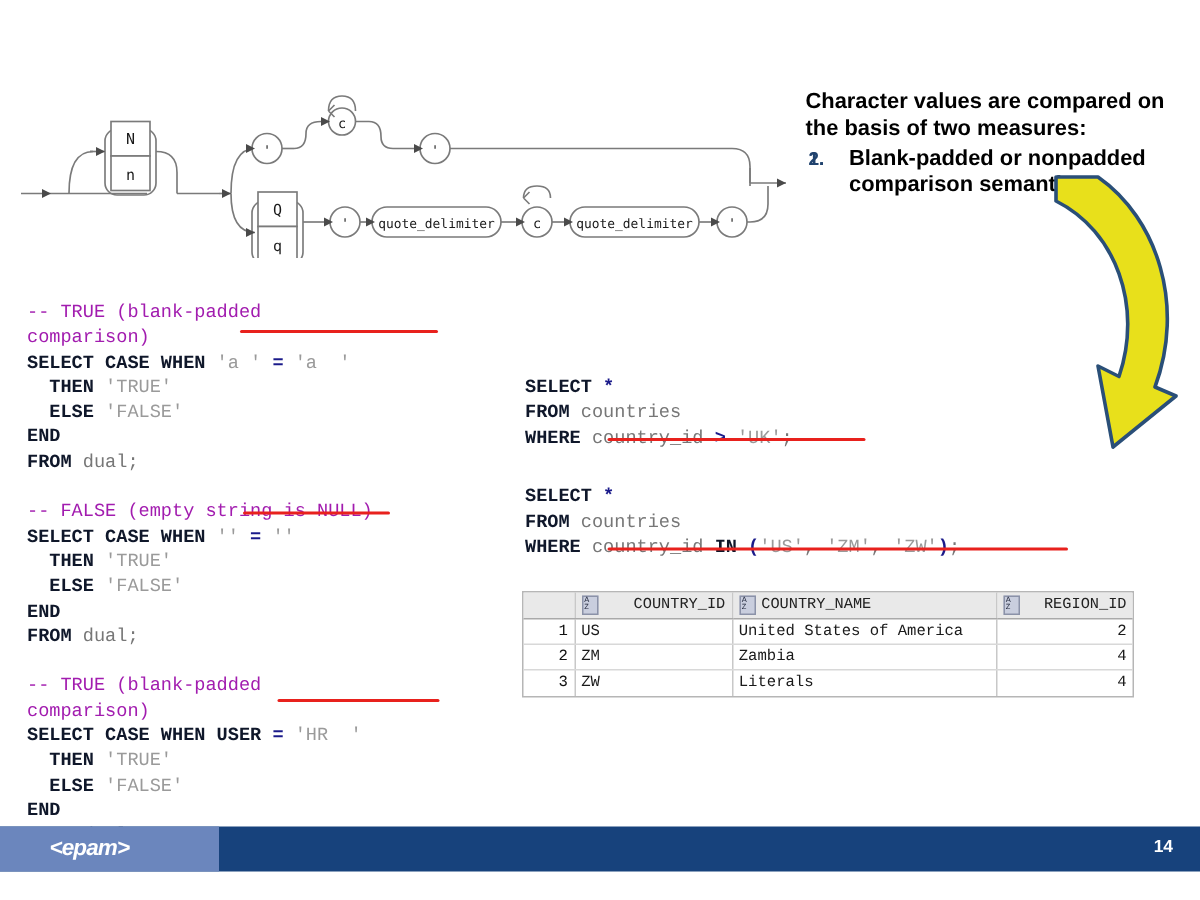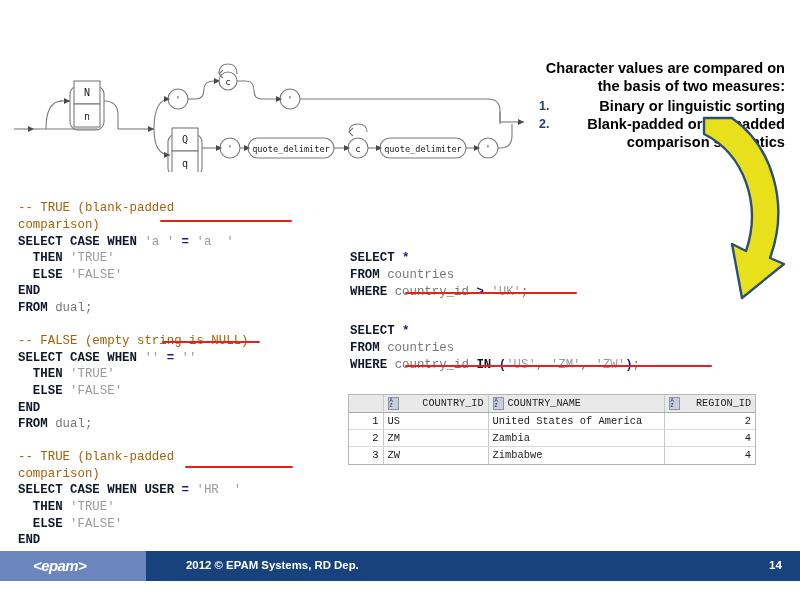--- a/index.html
+++ b/index.html
@@ -17,42 +17,42 @@
     letter-spacing:.1px;
   }
 
   
   .diagram{position:absolute;left:8px;top:62px;width:520px;height:110px;}
   .diagram svg{display:block;}
 
   
   .rtext{
     position:absolute;left:537px;top:60px;width:248px;
-    font-size:14.6px;font-weight:bold;color:#000;line-height:1.22;text-align:right;
+    font-size:14.6px;font-weight:bold;color:#000;line-height:1.22;
   }
   .rtext .lead{margin:0 0 2px 0;}
   .rtext ol{margin:2px 0 0 0;padding:0;list-style:none;}
   .rtext ol li{
     position:relative;padding-left:29px;margin-bottom:1px;
   }
   .rtext ol li .num{
     position:absolute;left:2px;top:1px;
     font-size:12.5px;font-weight:bold;color:#21436e;
   }
 
   
   .arrow{position:absolute;left:688px;top:112px;width:112px;height:208px;}
 
   
   .code{
     font-family:"Liberation Mono","DejaVu Sans Mono",monospace;
     font-size:12.4px;line-height:16.6px;white-space:pre;
   }
   .code .kw{color:#0f172a;font-weight:bold;}
-  .code .cm{color:#a16207;margin-top:22px;}
+  .code .cm{color:#a21caf;margin-top:22px;}
   .code .st{color:#9a9a9a;}
   .code .pl{color:#777777;}
   .code .op{color:#1a1a8a;font-weight:bold;}
   .code-left{position:absolute;left:18px;top:188px;width:340px;}
   .code-right{position:absolute;left:350px;top:238px;width:400px;}
   .code-right2{position:absolute;left:350px;top:311px;width:400px;}
 
   .hl{position:absolute;background:#e8211d;height:1.6px;border-radius:1px;}
 
   
@@ -206,21 +206,20 @@
         <text x="415" y="90" font-size="8.6">quote_delimiter</text>
       </g>
     </svg>
   </div>
 
   <div class="rtext">
     <p class="lead">Character values are compared on the basis of two measures:</p>
     <ol>
       <li>
         <span class="num">1.</span>
-        <span>Binary or linguistic sorting</span>
       </li>
       <li>
         <span class="num">2.</span>
         <span>Blank-padded or nonpadded comparison semantics</span>
       </li>
     </ol>
   </div>
 
   <div class="arrow">
     <svg width="112" height="208" viewBox="0 0 112 208">
@@ -292,32 +291,31 @@
         </tr>
         <tr>
           <td class="rownum">2</td>
           <td>ZM</td>
           <td>Zambia</td>
           <td class="num">4</td>
         </tr>
         <tr>
           <td class="rownum">3</td>
           <td>ZW</td>
-          <td>Zimbabwe</td>
+          <td>Literals</td>
           <td class="num">4</td>
         </tr>
       </tbody>
     </table>
   </div>
 
   <div class="footer">
     <div class="bar"></div>
     <div class="logobg"></div>
     <div class="logo">&lt;epam&gt;</div>
-    <div class="copy">2012 © EPAM Systems, RD Dep.</div>
     <div class="pageno">14</div>
   </div>
 
 <div class="hl" style="left: 160px; top: 220px; width: 132px; background: rgb(232, 33, 29);"></div>
     <div class="hl" style="left: 162px; top: 341px; width: 98px; background: rgb(232, 33, 29);"></div>
     <div class="hl" style="left: 185px; top: 466px; width: 108px; background: rgb(232, 33, 29);"></div>
     <div class="hl" style="left: 405px; top: 292px; width: 172px; background: rgb(232, 33, 29);"></div>
     <div class="hl" style="left: 405px; top: 365px; width: 307px; background: rgb(232, 33, 29);"></div>
   </div>
 

